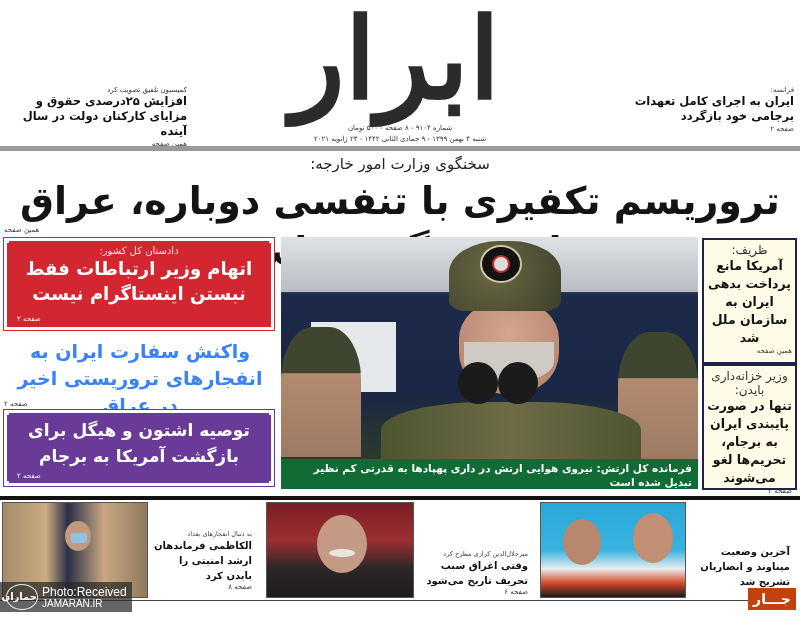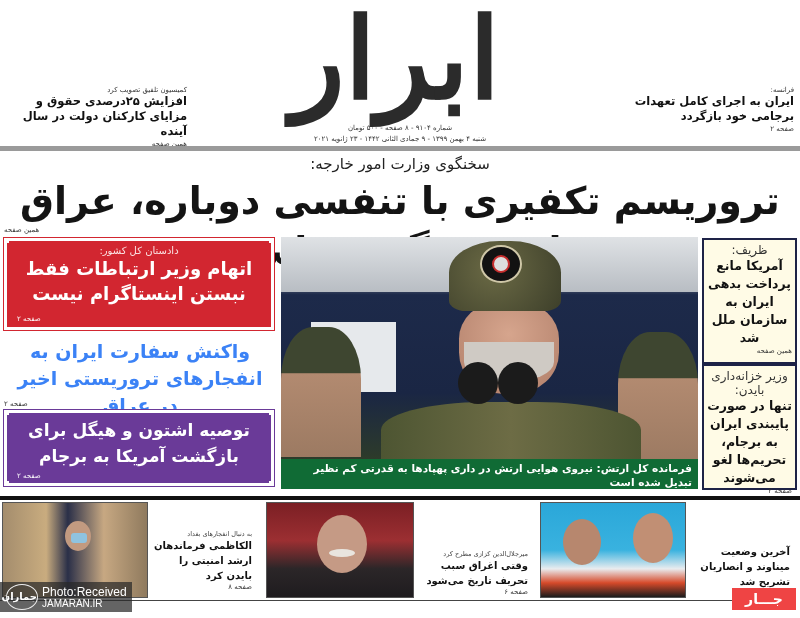--- a/index.html
+++ b/index.html
@@ -127,21 +127,21 @@
 
   .watermark {
     left: 0; top: 582px; width: 132px; height: 30px; background: rgba(40,40,40,0.72);
     direction: ltr; text-align: left; color: #fff;
   }
   .watermark .logo { position: absolute; left: 6px; top: 2px; width: 32px; height: 26px; border-radius: 50%; border: 1.5px solid #eee; font-size: 10px; text-align: center; line-height: 24px; font-weight: bold; direction: rtl; }
   .watermark .l1 { position: absolute; left: 42px; top: 3px; font-size: 12px; font-family: "Liberation Sans", sans-serif; }
   .watermark .l2 { position: absolute; left: 42px; top: 16px; font-size: 10px; font-family: "Liberation Sans", sans-serif; }
 
   .brand-tag {
-    right: 4px; top: 588px; width: 64px; height: 22px; background: #ef4444; color: #fff;
+    right: 4px; top: 588px; width: 48px; height: 22px; background: #c2410c; color: #fff;
     font-size: 14px; font-weight: bold; text-align: center; line-height: 22px;
   }
 </style>
 </head>
 <body>
 
 <div class="abs masthead-logo">ابرار</div>
 <div class="abs masthead-meta meta-1">شماره ۹۱۰۴ - ۸ صفحه - ۵۰۰ تومان</div>
 <div class="abs masthead-meta meta-2">شنبه ۴ بهمن ۱۳۹۹ - ۹ جمادی الثانی ۱۴۴۲ - ۲۳ ژانویه ۲۰۲۱</div>
 

